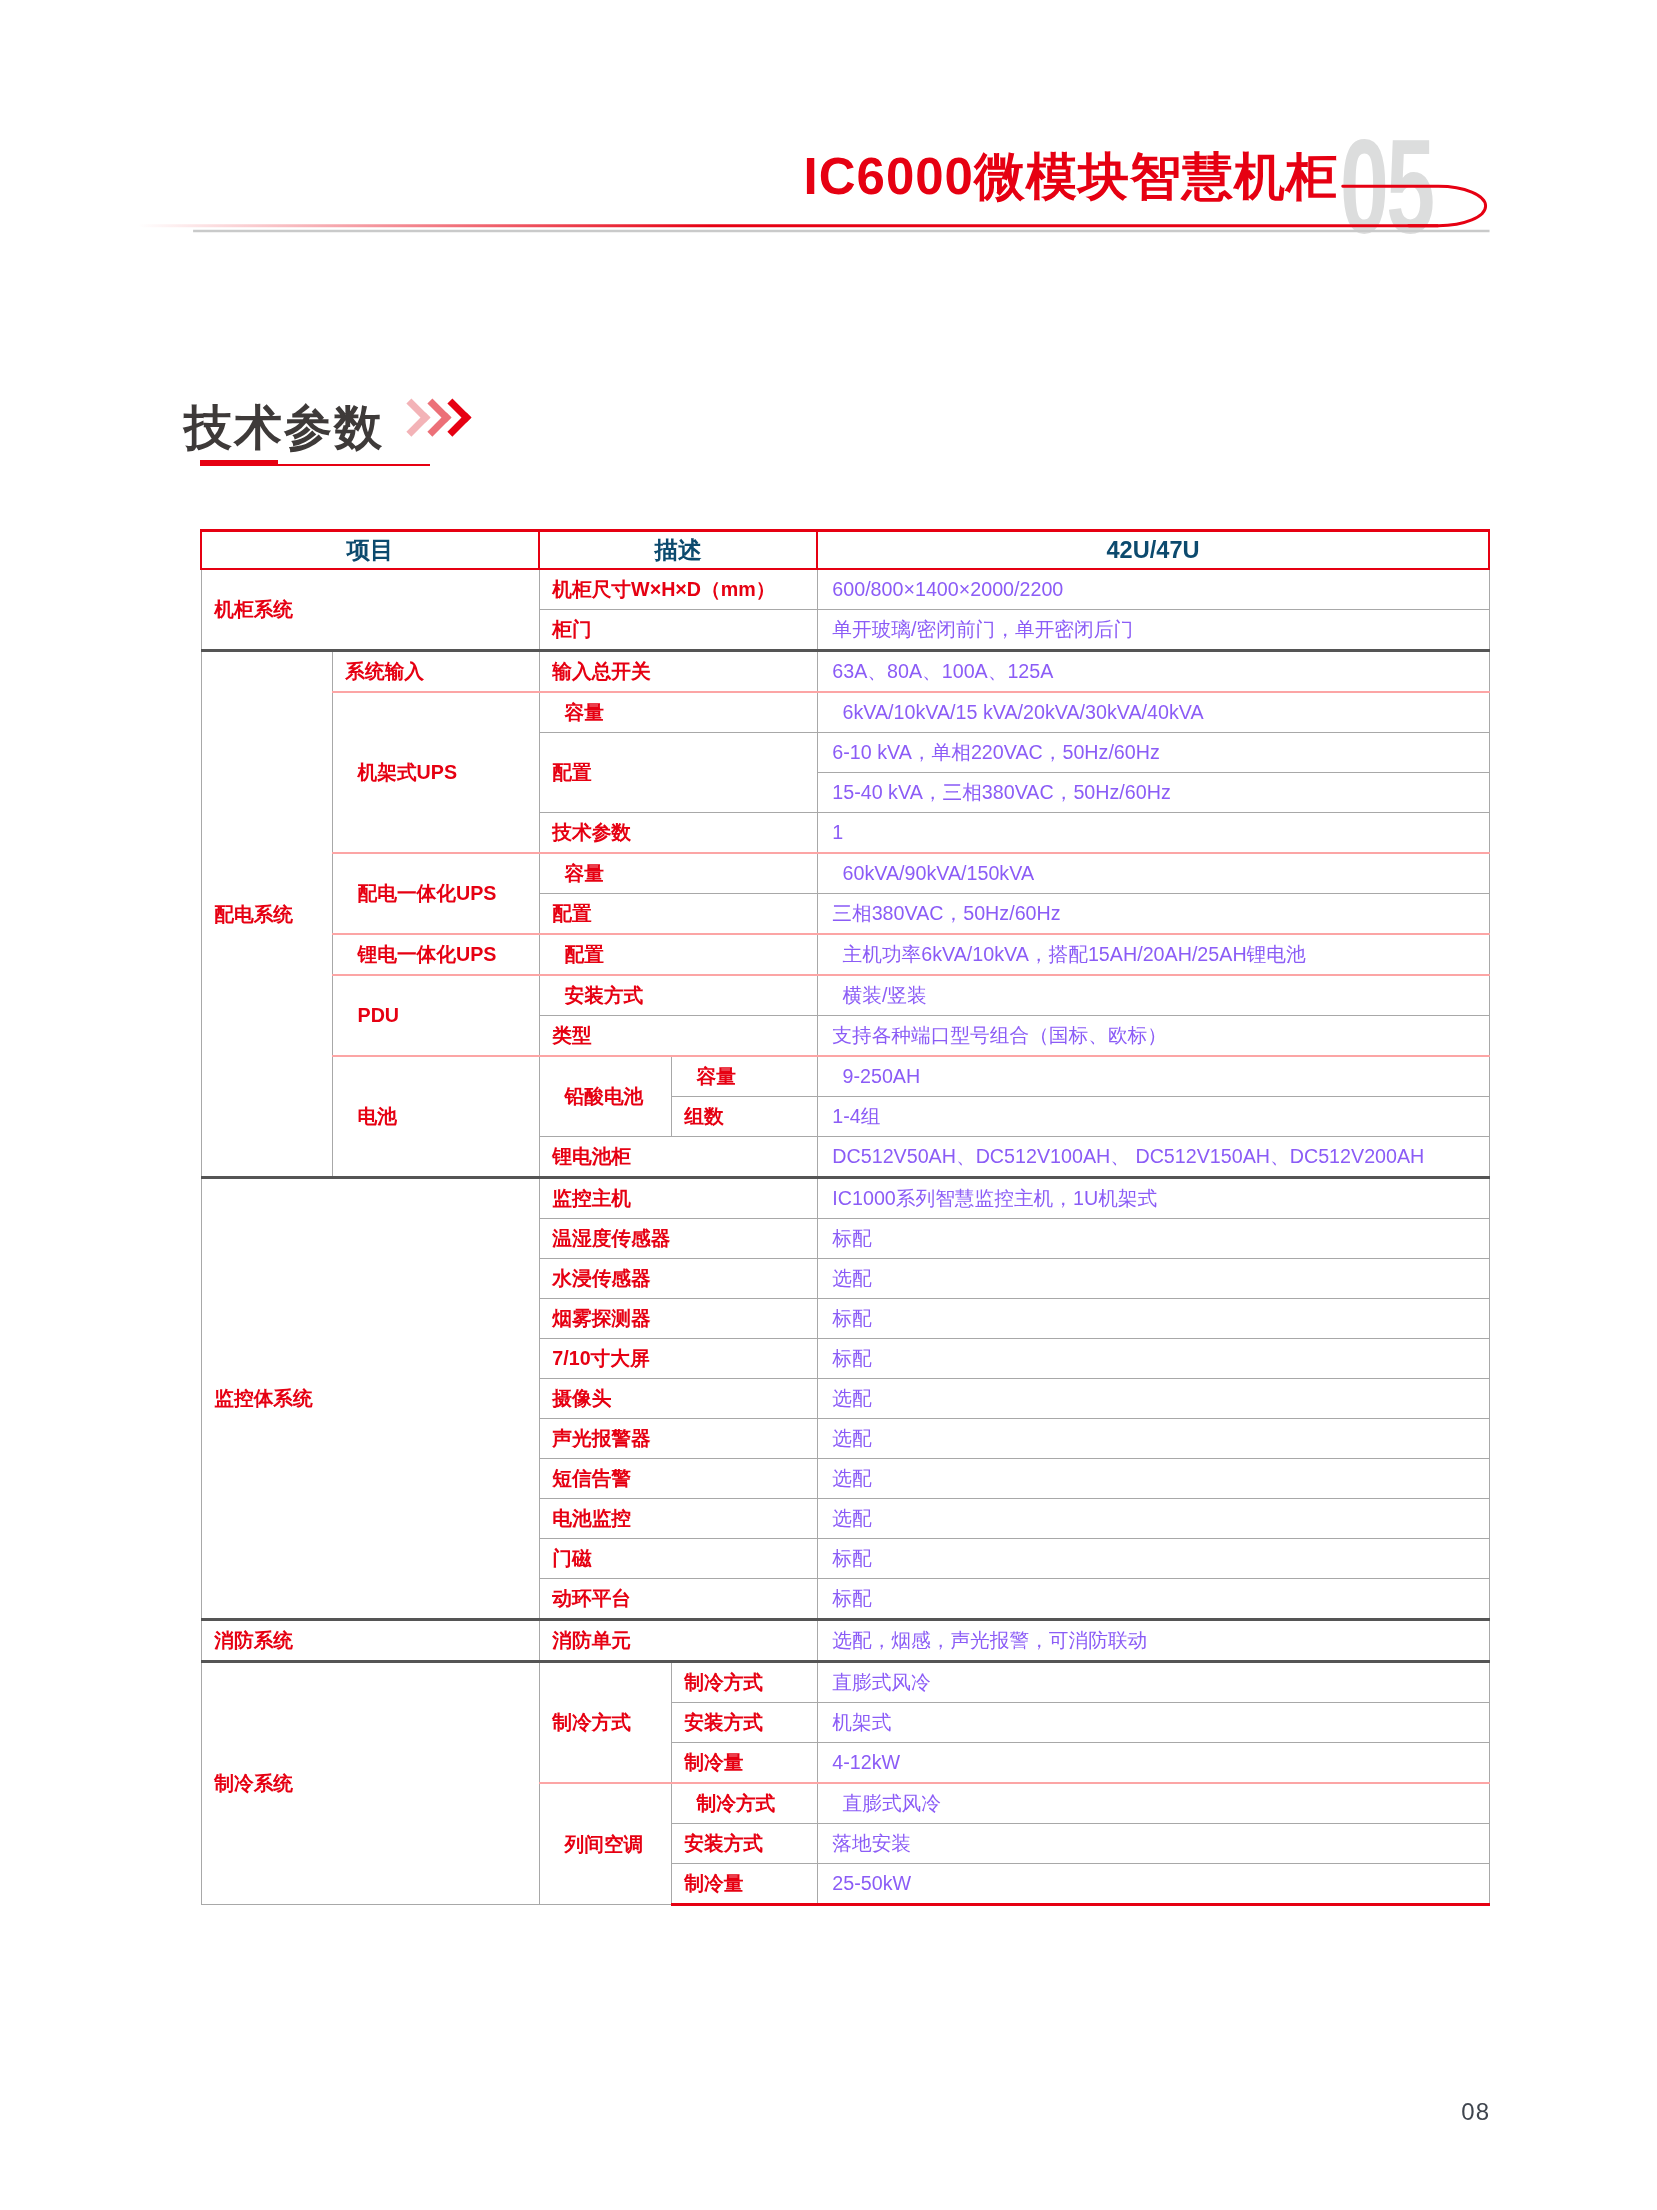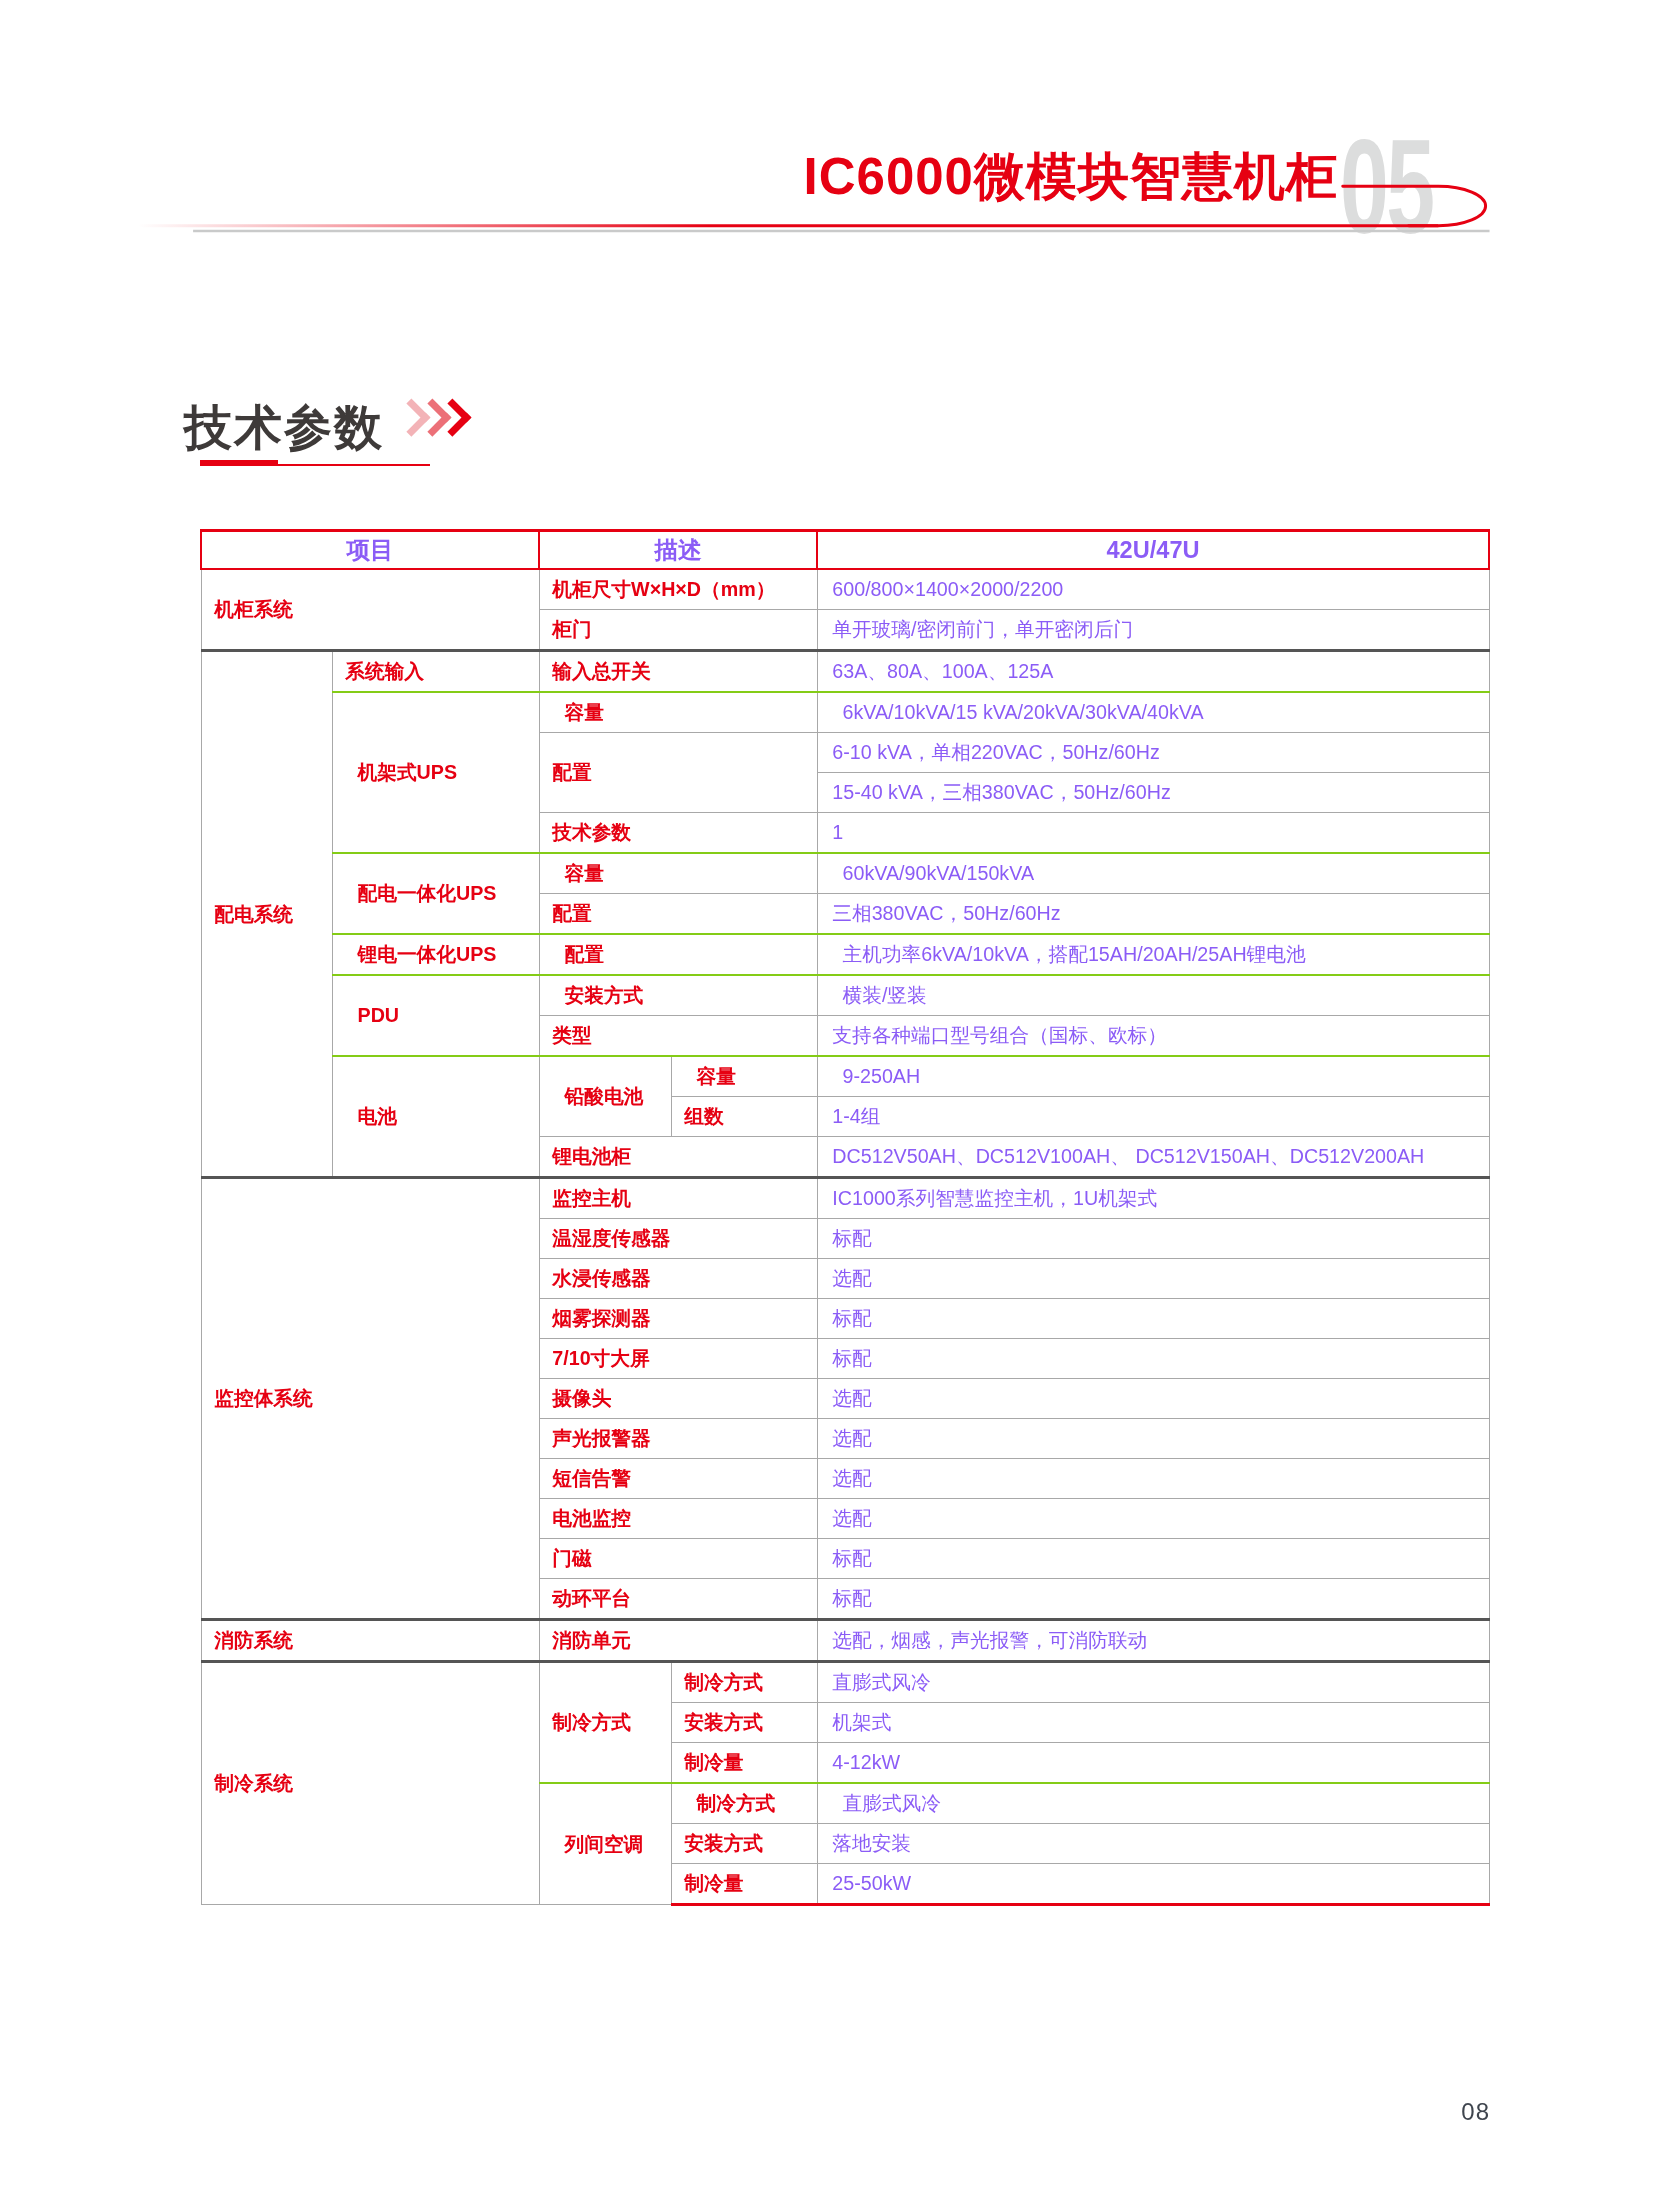--- a/index.html
+++ b/index.html
@@ -30,35 +30,35 @@
   .chev.c2{border-color:#ec7078;}
   .chev.c3{border-color:#e60012;}
   .heading-underline{position:absolute;left:200px;top:464px;width:230px;height:2px;background:#e60012;}
   .heading-underline-bar{position:absolute;left:200px;top:460px;width:78px;height:5.9px;background:#e60012;}
   
   table.spec-table{
     position:absolute;left:200px;top:529px;width:1287px;
     border-collapse:collapse;table-layout:fixed;
   }
   .spec-table th{
-    height:34px;font-size:23.6px;font-weight:700;color:#8b5cf6;text-align:center;vertical-align:middle;
+    height:34px;font-size:23.6px;font-weight:700;color:#0c4a6e;text-align:center;vertical-align:middle;
     border:2px solid #e60012;border-top:3px solid #e60012;border-bottom:2px solid #e60012;
     background:#ffffff;white-space:nowrap;
   }
   .spec-table td{
     height:37px;vertical-align:middle;background:#ffffff;white-space:nowrap;overflow:hidden;
     border:1px solid #a8a8a8;font-size:19.7px;
   }
   .spec-table td.cat,.spec-table td.sub,.spec-table td.grp,.spec-table td.lbl{
     color:#e60012;font-weight:700;padding-left:12.8px;
   }
   .spec-table td.val{color:#8b5cf6;font-weight:400;padding-left:14.8px;}
   
   .spec-table tr.sec>td{border-top:3px solid #555555;}
-  .spec-table td.bt-sub{border-top:2px solid #84cc16;padding-left:25px;}
+  .spec-table td.bt-sub{border-top:2px solid #fca5a5;padding-left:25px;}
   .spec-table tr.last>td, .spec-table td.bb-red{border-bottom:3.9px solid #e60012;}
   
   .page-number{
     position:absolute;right:168px;top:2098px;font-size:24px;color:#3f454e;letter-spacing:1px;
   }
 </style>
 </head>
 <body>
 
 <div id="page">

